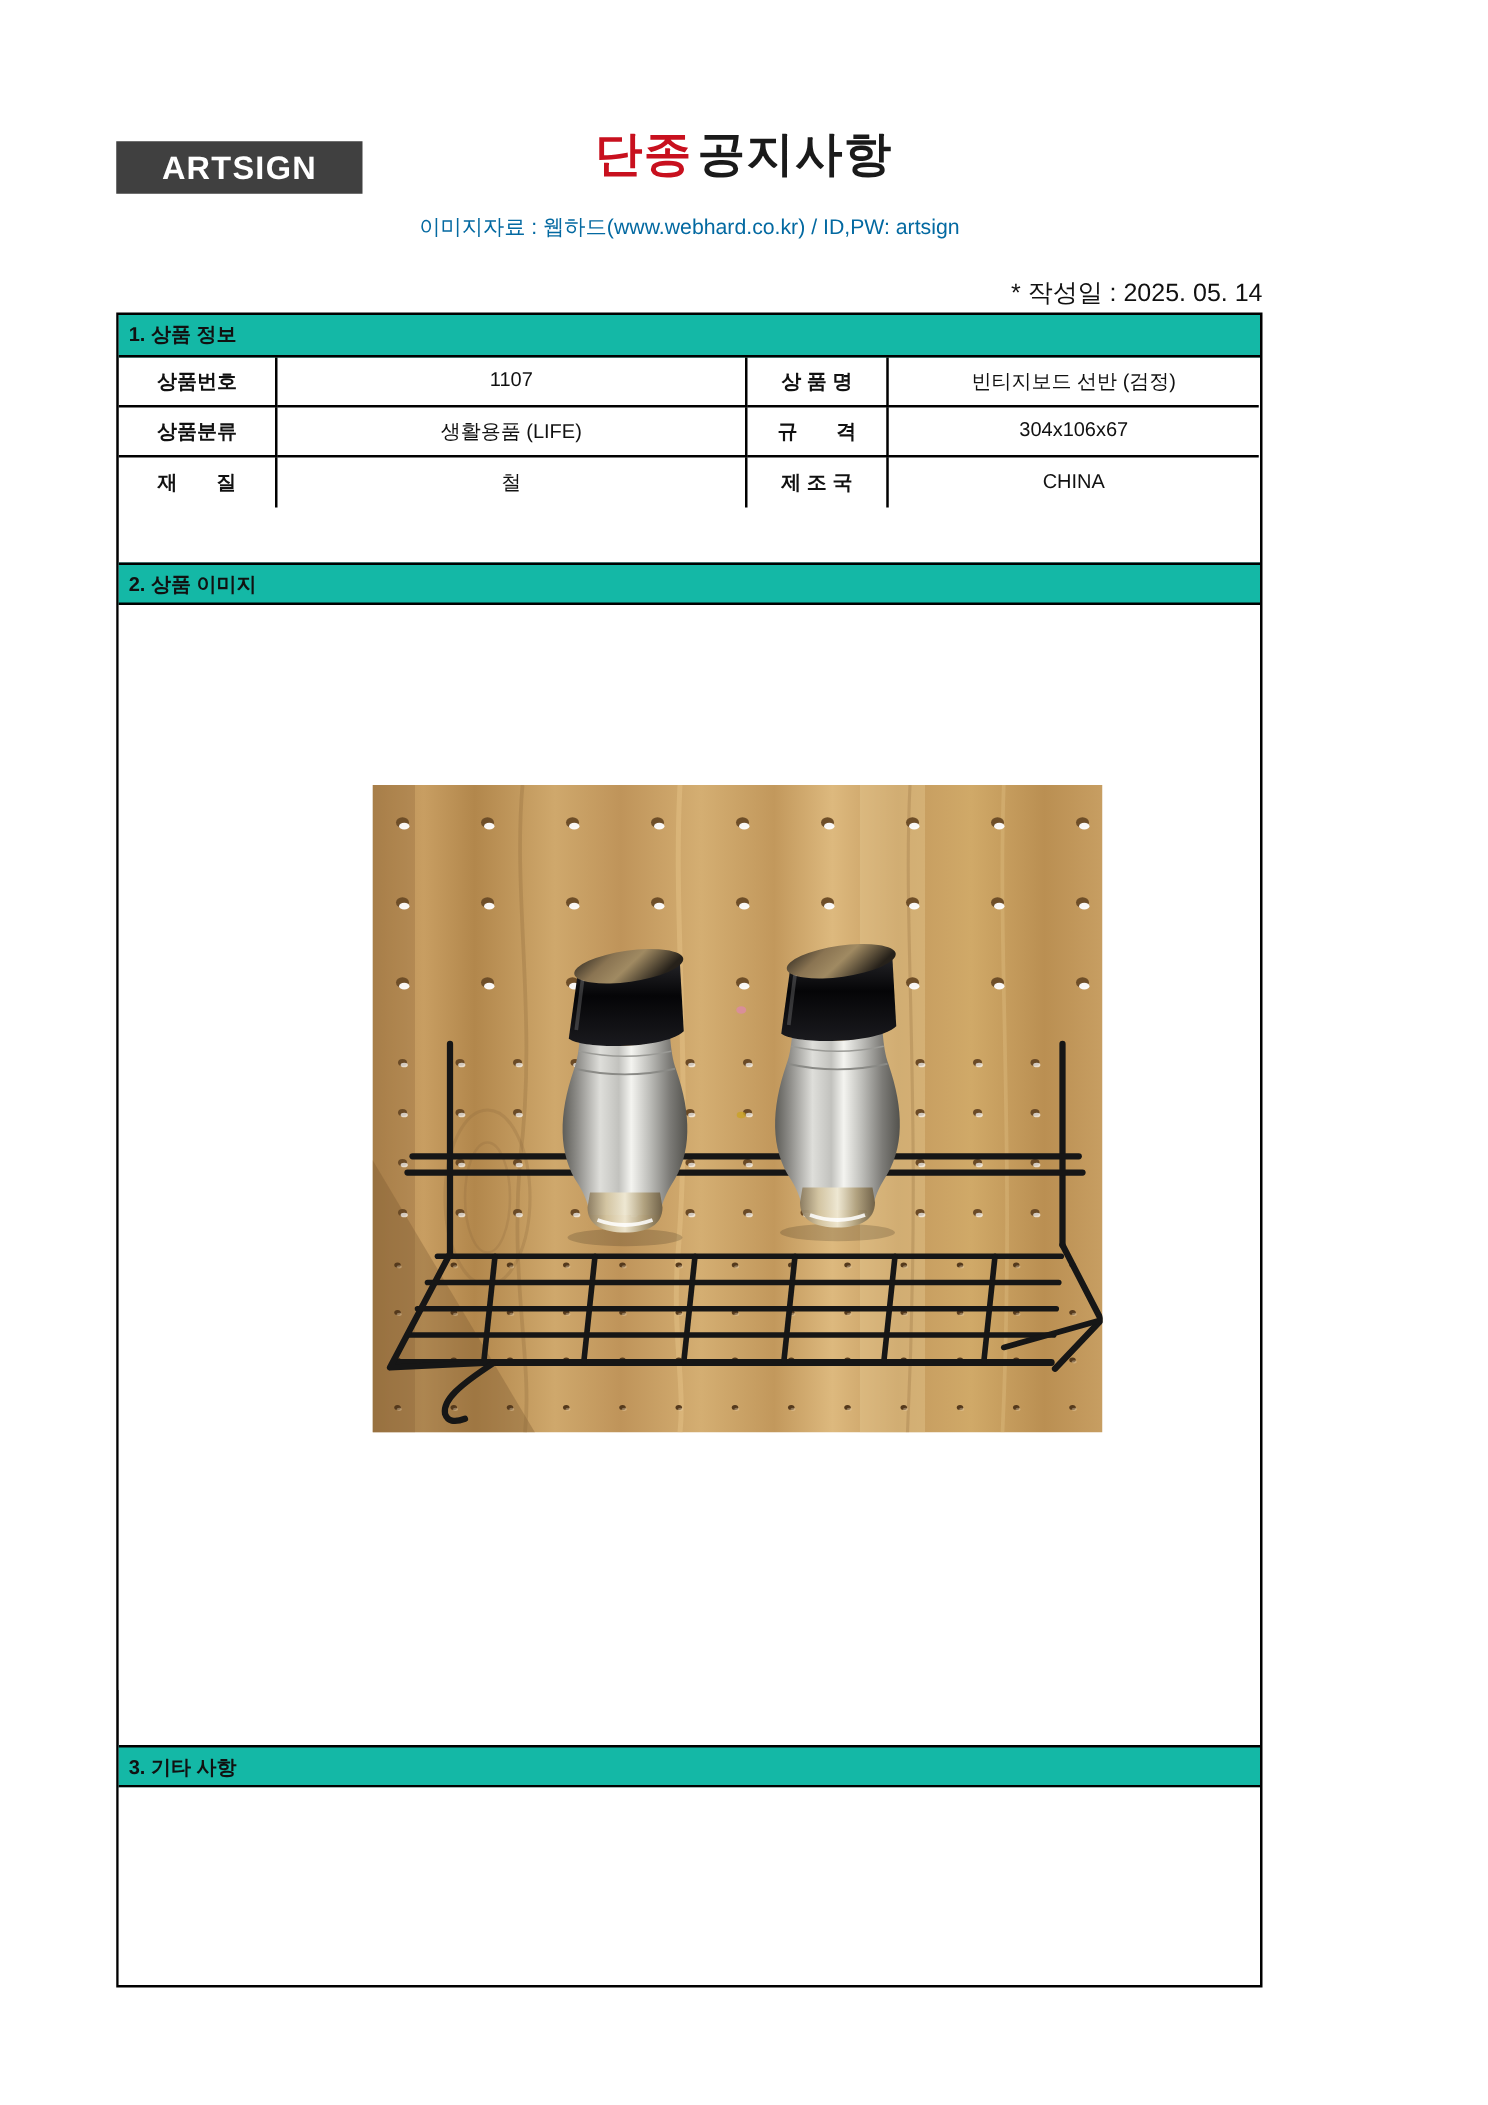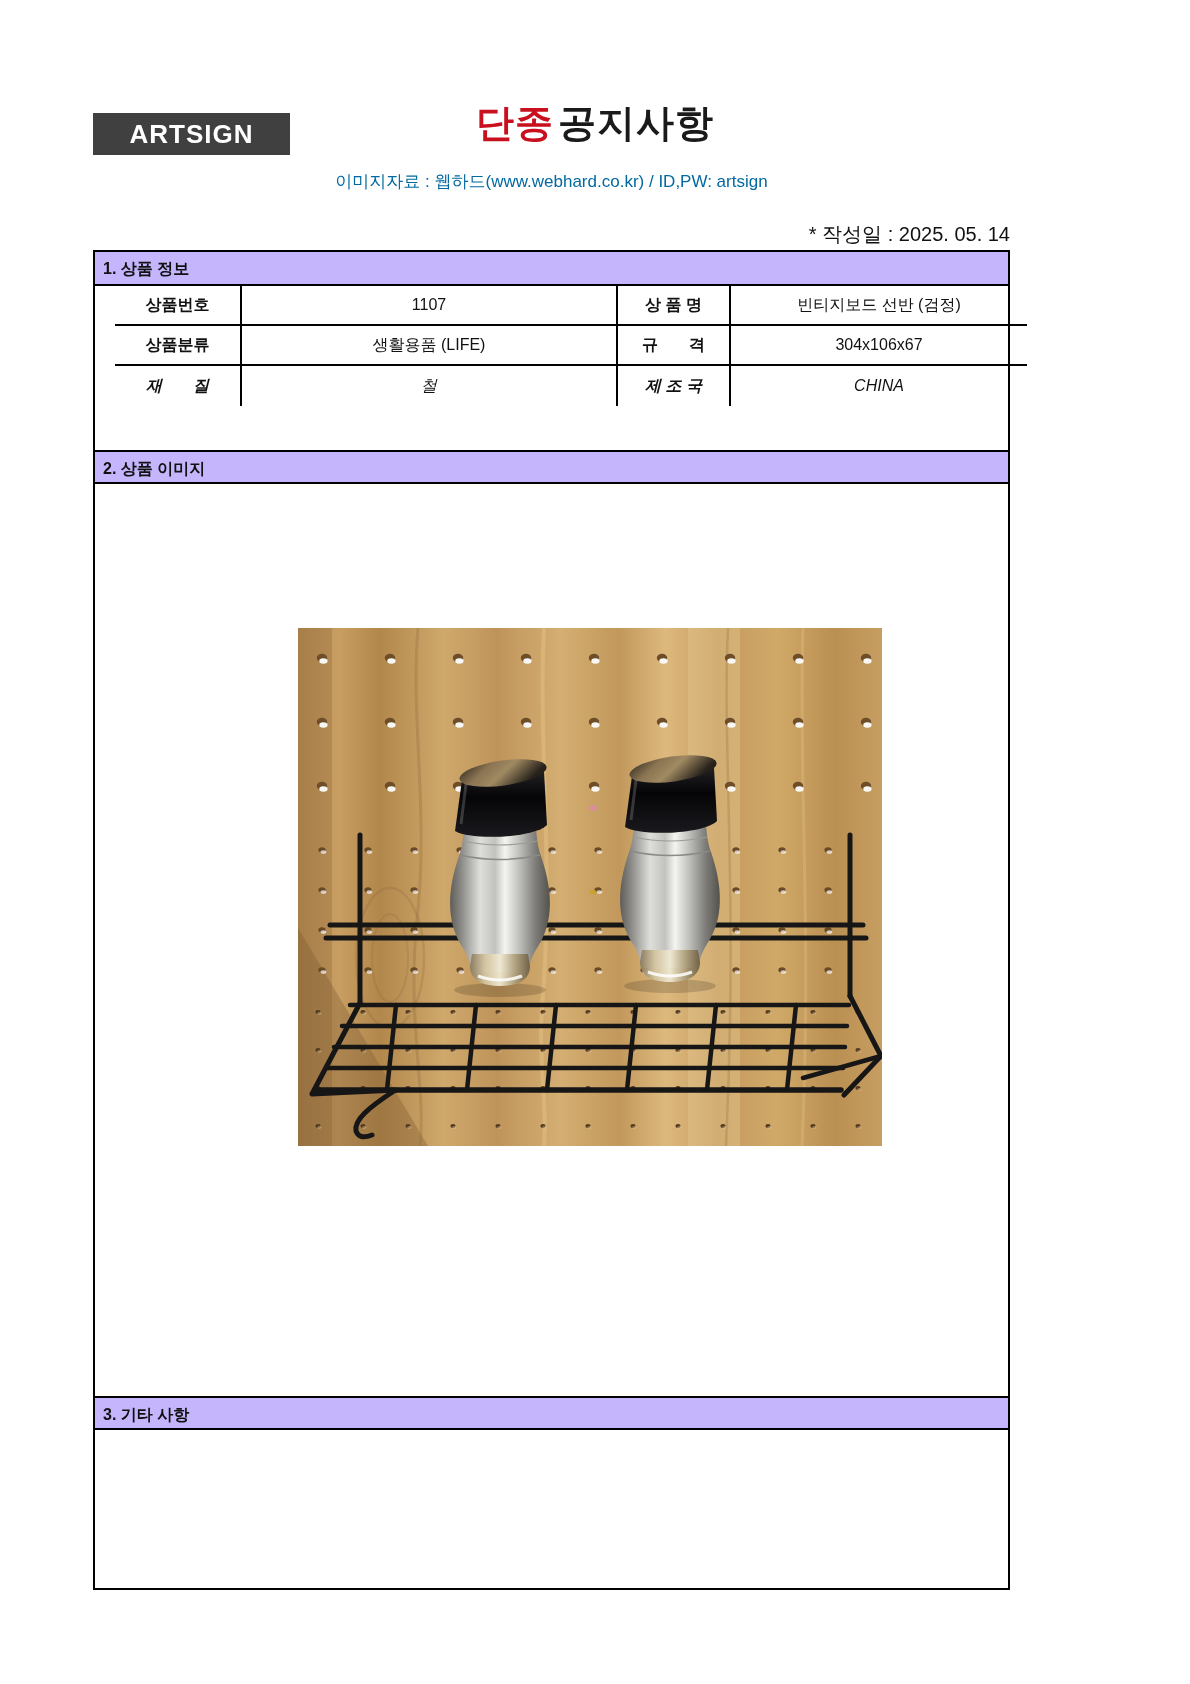--- a/index.html
+++ b/index.html
@@ -14,30 +14,30 @@
              font-size:38px;font-weight:bold;letter-spacing:1px;}
   .doc-title .red{color:#c8101e;}
   .doc-title .black{color:#1a1a1a;margin-left:4px;text-align:right;}
   .subtitle{position:absolute;left:93px;top:170px;width:917px;text-align:center;
             font-size:17px;color:#0369a1;white-space:pre;}
   .date-note{position:absolute;top:221px;right:180px;font-size:20px;color:#111;white-space:pre;}
 
   
   .doc-table{position:absolute;left:93px;top:250px;width:917px;border:2.5px solid #000;
              box-sizing:border-box;background:#fff;}
-  .band{background:#c4b5fd;height:34px;line-height:34px;font-size:16px;font-weight:bold;
+  .band{background:#14b8a6;height:34px;line-height:34px;font-size:16px;font-weight:bold;
         padding-left:8px;box-sizing:border-box;}
   .band.mid{border-top:2px solid #000;margin-top:44px;}
   .band{border-bottom:2px solid #000;}
-  .info-grid{display:grid;grid-template-columns:127px 376px 113px 296px;margin-left:20px;}
+  .info-grid{display:grid;grid-template-columns:127px 376px 113px 296px;}
   .cell{height:40px;display:flex;align-items:center;justify-content:center;
         font-size:16px;box-sizing:border-box;border-bottom:2px solid #000;white-space:pre;}
   .cell.lab{font-weight:bold;}
   .cell.c1,.cell.c2,.cell.c3{border-right:2px solid #000;}
-  .cell.r3{border-bottom:none;font-style:italic;}
+  .cell.r3{border-bottom:none;}
   .image-cell{position:relative;height:868px;background:#fff;}
   .photo{position:absolute;left:203px;top:144px;width:584px;height:518px;}
   .empty-cell{height:158px;background:#fff;}
 
   .footer{position:absolute;left:93px;top:1521px;width:917px;text-align:center;
           font-size:15px;color:#111;white-space:pre;}
 </style>
 </head>
 <body>
 

